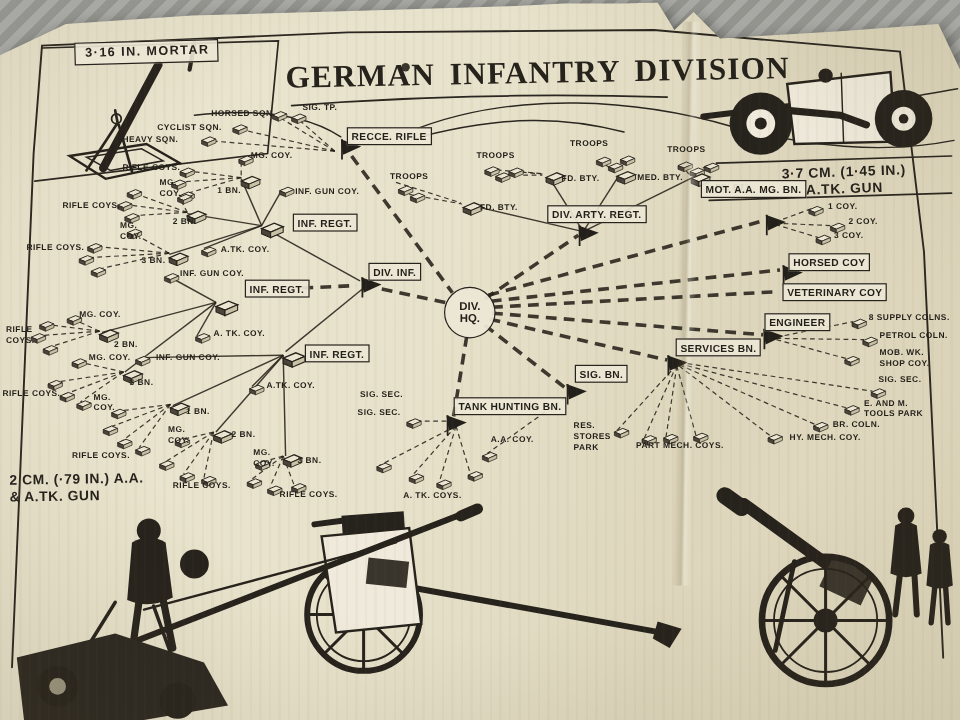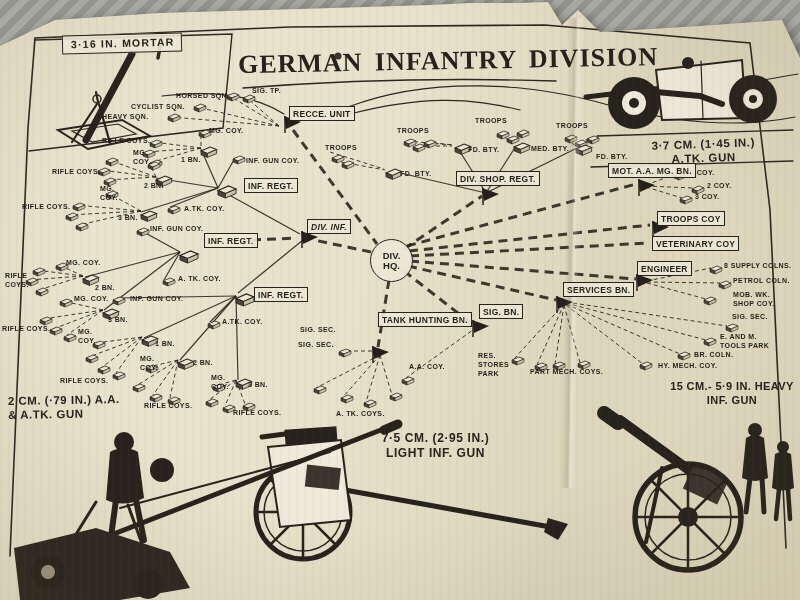--- a/index.html
+++ b/index.html
@@ -705,24 +705,20 @@
       <div id="grain"></div>
       <div id="crease"></div>
 
       <div id="page-title">GERMAN INFANTRY DIVISION</div>
 
       <div id="cap-mortar" class="cap">3·16 IN. MORTAR</div>
       <div id="cap-atk" class="cap">3·7 CM. (1·45 IN.)
 A.TK. GUN</div>
       <div id="cap-aa" class="cap">2 CM. (·79 IN.) A.A.
 &amp; A.TK. GUN</div>
-      <div id="cap-light" class="cap">7·5 CM. (2·95 IN.)
-LIGHT INF. GUN</div>
-      <div id="cap-heavy" class="cap">15 CM.- 5·9 IN. HEAVY
-INF. GUN</div>
 
       <div id="div-hq">
         <span>DIV.</span>
         <span>HQ.</span>
       </div>
 
       <div id="nodes">
           <div class="lbl" style="left: 252px; top: 87px;">SIG. TP.</div>
           <div class="lbl" style="left: 176px; top: 92px;">HORSED SQN.</div>
           <div class="lbl" style="left: 131px; top: 103px;">CYCLIST SQN.</div>
@@ -784,29 +780,29 @@
           <div class="lbl" style="left: 694px; top: 351px;">BR. COLN.</div>
           <div class="lbl" style="left: 658px; top: 362px;">HY. MECH. COY.</div>
           <div class="lbl" style="left: 478px; top: 352px;">RES.
 STORES
 PARK</div>
           <div class="lbl" style="left: 530px; top: 368px;">PART MECH. COYS.</div>
           <div class="lbl" style="left: 298px; top: 341px;">SIG. SEC.</div>
           <div class="lbl" style="left: 409px; top: 363px;">A.A. COY.</div>
           <div class="lbl" style="left: 336px; top: 410px;">A. TK. COYS.</div>
           <div class="lbl" style="left: 300px; top: 326px;">SIG. SEC.</div>
-          <div class="boxlbl" style="left: 289px; top: 106px;">RECCE. UNIT</div>
+          <div class="boxlbl" style="left: 289px; top: 106px;">RECCE. RIFLE</div>
           <div class="boxlbl" style="left: 244px; top: 178px;">INF. REGT.</div>
           <div class="boxlbl" style="left: 204px; top: 233px;">INF. REGT.</div>
           <div class="boxlbl" style="left: 254px; top: 287px;">INF. REGT.</div>
-          <div class="boxlbl" style="left: 307px; top: 219px; font-style: italic;">DIV. INF.</div>
-          <div class="boxlbl" style="left: 456px; top: 171px;">DIV. SHOP. REGT.</div>
-          <div class="boxlbl" style="left: 584px; top: 163px; margin-left: 24px;">MOT. A.A. MG. BN.</div>
-          <div class="boxlbl" style="left: 657px; top: 211px;">TROOPS COY</div>
+          <div class="boxlbl" style="left: 307px; top: 219px;">DIV. INF.</div>
+          <div class="boxlbl" style="left: 456px; top: 171px;">DIV. ARTY. REGT.</div>
+          <div class="boxlbl" style="left: 584px; top: 150px;">MOT. A.A. MG. BN.</div>
+          <div class="boxlbl" style="left: 657px; top: 211px;">HORSED COY</div>
           <div class="boxlbl" style="left: 652px; top: 236px;">VETERINARY COY</div>
           <div class="boxlbl" style="left: 637px; top: 261px;">ENGINEER</div>
           <div class="boxlbl" style="left: 563px; top: 282px;">SERVICES BN.</div>
           <div class="boxlbl" style="left: 479px; top: 304px;">SIG. BN.</div>
-          <div class="boxlbl" style="left: 378px; top: 312px;">TANK HUNTING BN.</div>
+          <div class="boxlbl" style="left: 378px; top: 331px;">TANK HUNTING BN.</div>
         </div>
     </div>
   </div>
 </div>
 
 </body></html>

